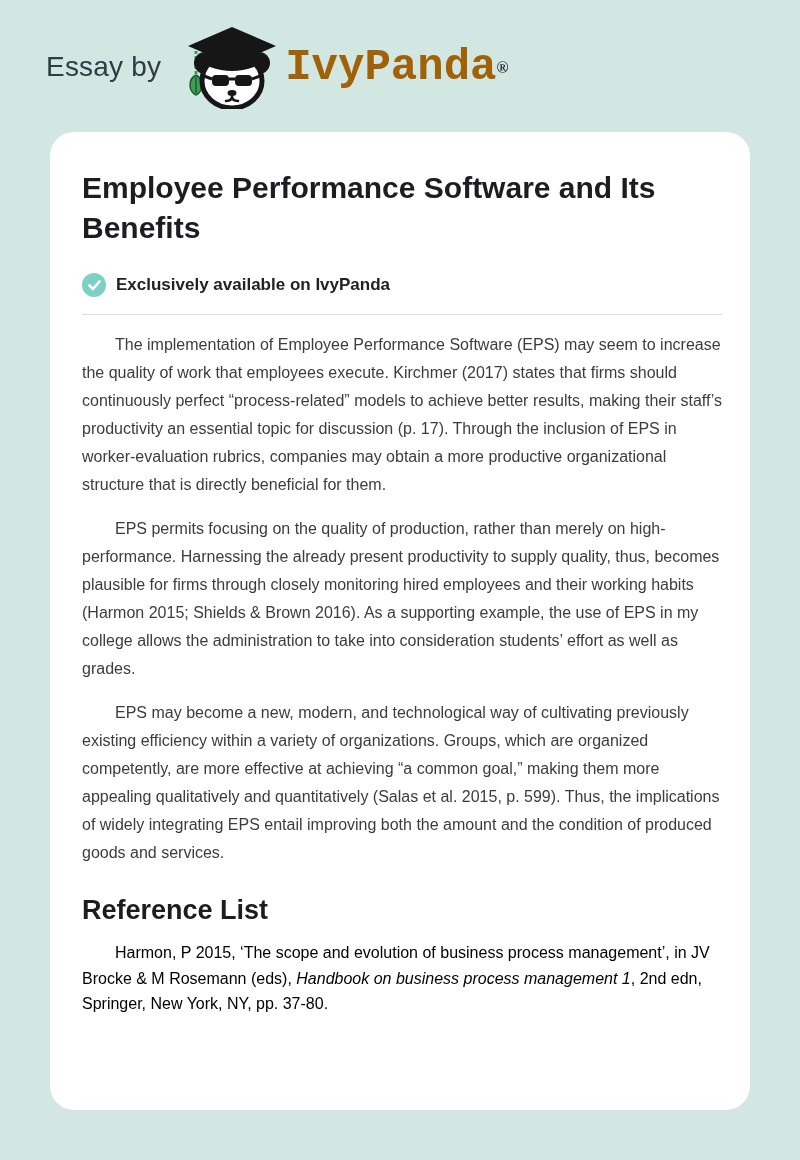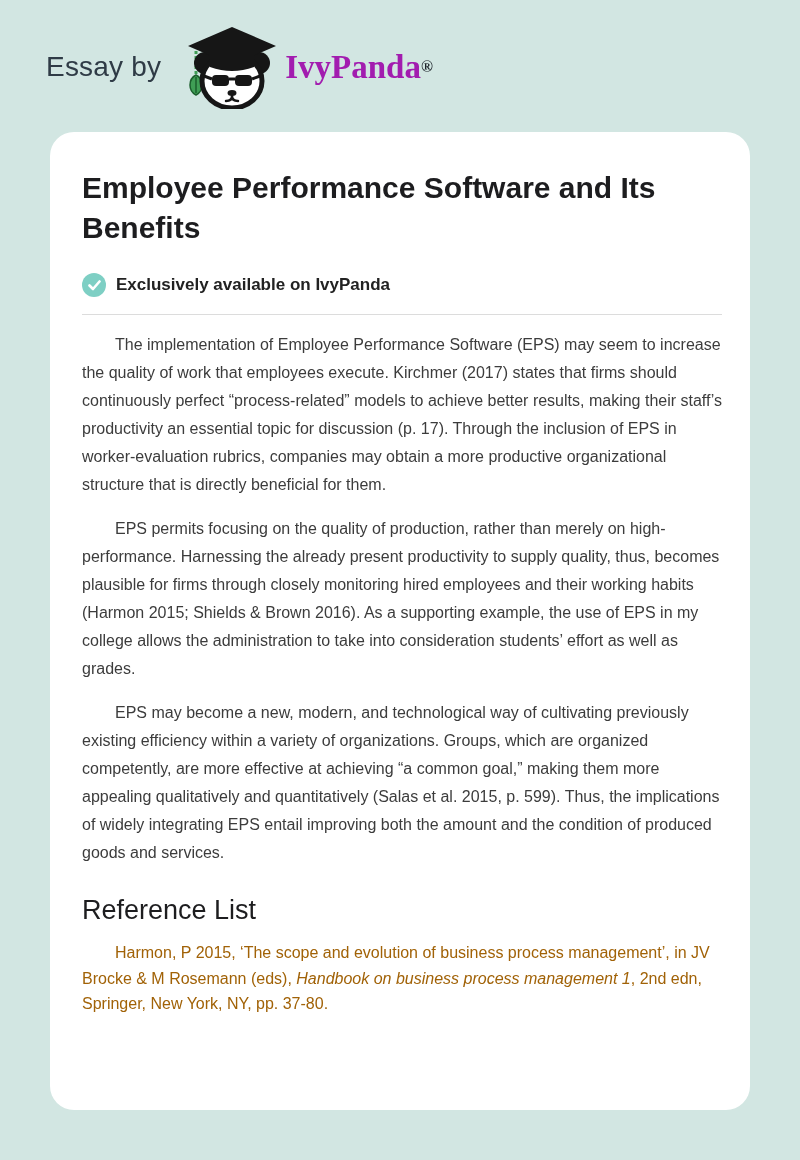--- a/index.html
+++ b/index.html
@@ -25,24 +25,24 @@
   }
   .logo-wrap {
     width: 102px;
     height: 84px;
     display: flex;
     align-items: center;
     justify-content: center;
     margin-right: 8px;
   }
   .brand-name {
-    font-family: Liberation Serif, serif;
+    font-family: Liberation Mono, monospace;
     font-weight: bold;
-    font-size: 33px;
-    color: #a21caf;
+    font-size: 44px;
+    color: #a16207;
   }
   .brand-reg {
     font-family: "Liberation Serif", serif;
     font-weight: bold;
     font-size: 16px;
     color: #1e242b;
     vertical-align: super;
     line-height: 1;
   }
   .card {
@@ -88,29 +88,29 @@
   }
   .body-paragraph {
     font-size: 16px;
     line-height: 28px;
     color: #3c3c3c;
     text-indent: 33px;
     margin-top: 16px;
   }
   h2.reference-heading {
     font-size: 27px;
-    font-weight: normal;
+    font-weight: bold;
     color: #1d1d1f;
     margin-top: 28px;
     margin-bottom: 8px;
   }
   .reference-entry {
     font-size: 16px;
     line-height: 25.5px;
-    color: #a16207;
+    color: #000000;
     text-indent: 33px;
     margin-top: 14px;
   }
   .reference-entry em { font-style: italic; }
 </style>
 </head>
 <body>
 
 <header class="page-header">
   <span class="essay-by">Essay by</span>

